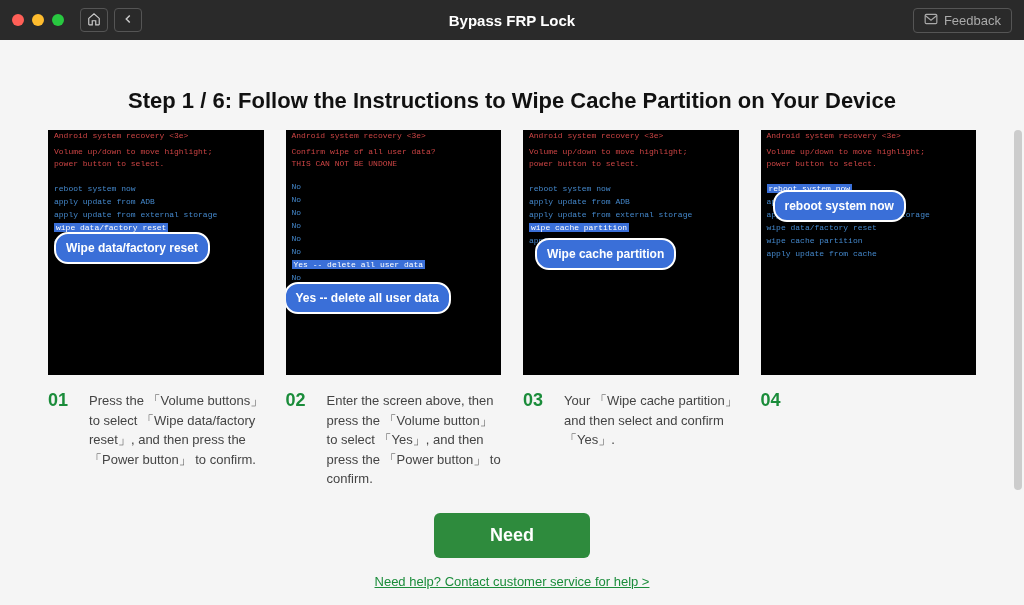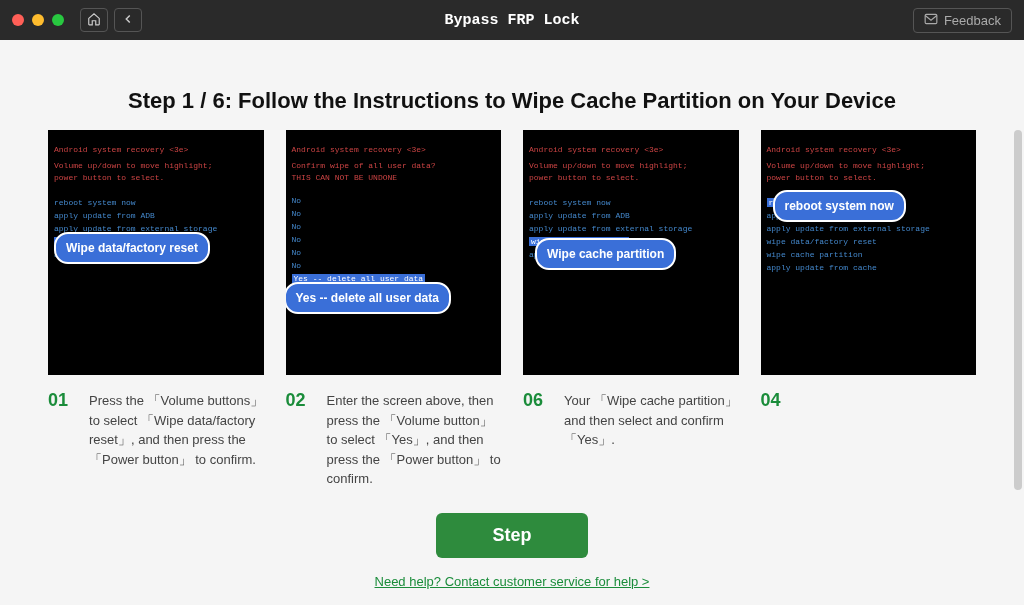--- a/index.html
+++ b/index.html
@@ -6,28 +6,28 @@
 body { font-family: -apple-system, BlinkMacSystemFont, "Segoe UI", Arial, sans-serif; background: #f5f5f5; width: 1024px; height: 605px; overflow: hidden; }
 .titlebar { height: 40px; background: #2a2a2a; display: flex; align-items: center; padding: 0 12px; position: relative; }
 .traffic-lights { display: flex; gap: 8px; }
 .light { width: 12px; height: 12px; border-radius: 50%; }
 .light.red { background: #ff5f57; }
 .light.yellow { background: #febc2e; }
 .light.green { background: #28c840; }
 .nav-btns { display: flex; gap: 6px; margin-left: 16px; }
 .nav-btn { width: 28px; height: 24px; border: 1px solid #555; border-radius: 4px; display: flex; align-items: center; justify-content: center; color: #ccc; background: transparent; cursor: pointer; }
 .nav-btn svg { width: 14px; height: 14px; }
-.title { position: absolute; left: 50%; transform: translateX(-50%); color: #fff; font-size: 15px; font-weight: 600; font-family: Liberation Mono, monospace; }
+.title { position: absolute; left: 50%; transform: translateX(-50%); color: #fff; font-size: 15px; font-weight: 600; }
 .feedback-btn { margin-left: auto; display: flex; align-items: flex-end; gap: 6px; padding: 4px 10px; border: 1px solid #555; border-radius: 4px; color: #aaa; font-size: 13px; cursor: pointer; background: transparent; }
 .feedback-btn svg { width: 14px; height: 12px; }
 .content { padding: 48px 48px 20px; }
 .heading { text-align: center; font-size: 22px; font-weight: 700; color: #111; margin-bottom: 16px; }
 .steps { display: flex; gap: 22px; justify-content: space-between; }
 .step { flex: 1; display: flex; flex-direction: column; }
-.phone { width: 100%; height: 245px; background: #000; position: relative; font-family: "Courier New", monospace; font-size: 8px; line-height: 1.5; padding: 14px 6px; overflow: hidden; }
+.phone { width: 100%; height: 245px; background: #000; position: relative; font-family: "Courier New", monospace; font-size: 8px; line-height: 1.5; padding: 0 6px; overflow: hidden; }
 .phone .sys { color: #c44; }
 .phone .hint { color: #c44; margin-top: 4px; }
 .phone .opt { color: #48c; margin-top: 1px; }
 .phone .opt-hl { background: #3a6fd8; color: #fff; padding: 0 2px; }
 .callout { position: absolute; background: #3a6fd8; color: #fff; border: 2px solid #fff; border-radius: 14px; padding: 5px 10px; font-family: -apple-system, sans-serif; font-size: 12px; font-weight: 600; white-space: nowrap; }
 .step-text { display: flex; gap: 21px; margin-top: 16px; }
 .step-num { color: #1a8c3a; font-size: 18px; font-weight: 700; line-height: 1.1; }
 .step-desc { font-size: 13px; color: #444; line-height: 1.5; }
 .footer { text-align: center; margin-top: 24px; }
 .next-btn { background: #2e8b3d; color: #fff; border: none; border-radius: 6px; padding: 12px 56px; font-size: 18px; font-weight: 600; cursor: pointer; }
@@ -125,21 +125,21 @@
         <div class="sys">power button to select.</div>
         <div style="height:12px"></div>
         <div class="opt">reboot system now</div>
         <div class="opt">apply update from ADB</div>
         <div class="opt">apply update from external storage</div>
         <div class="opt"><span class="opt-hl">wipe cache partition</span></div>
         <div class="opt">apply update from cache</div>
         <div class="callout" style="left:12px; top:108px;">Wipe cache partition</div>
       </div>
       <div class="step-text">
-        <div class="step-num">06</div>
+        <div class="step-num">03</div>
         <div class="step-desc">Your 「Wipe cache partition」 and then select and confirm 「Yes」.</div>
       </div>
     </div>
 
     <div class="step">
       <div class="phone">
         <div class="sys">Android system recovery &lt;3e&gt;</div>
         <div class="hint">Volume up/down to move highlight;</div>
         <div class="sys">power button to select.</div>
         <div style="height:12px"></div>
@@ -152,18 +152,18 @@
         <div class="callout" style="left:12px; top:60px;">reboot system now</div>
       </div>
       <div class="step-text">
         <div class="step-num">04</div>
       </div>
     </div>
 
   </div>
 
   <div class="footer">
-    <button class="next-btn">Step</button>
+    <button class="next-btn">Need</button>
     <div><a class="help-link">Need help? Contact customer service for help &gt;</a></div>
   </div>
 </div>
 
 <div class="scrollbar"></div>
 
 </body></html>

